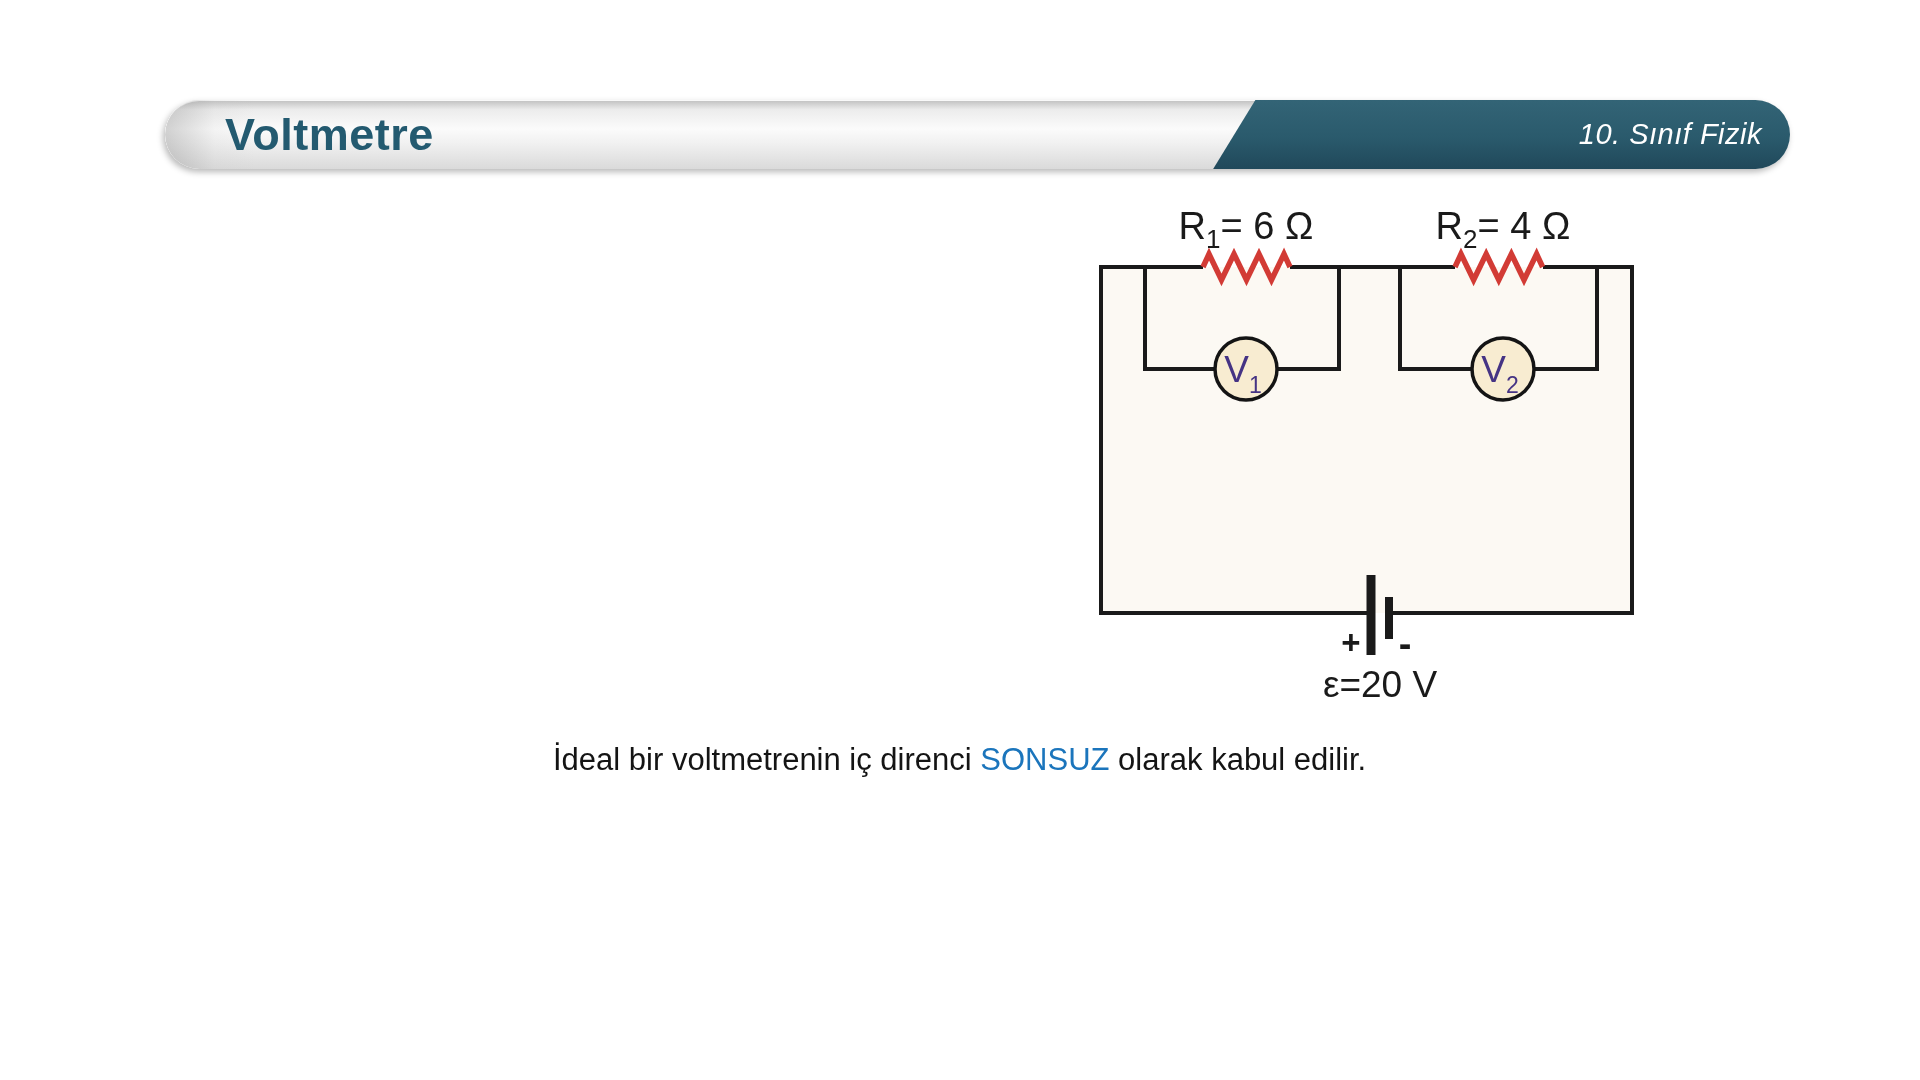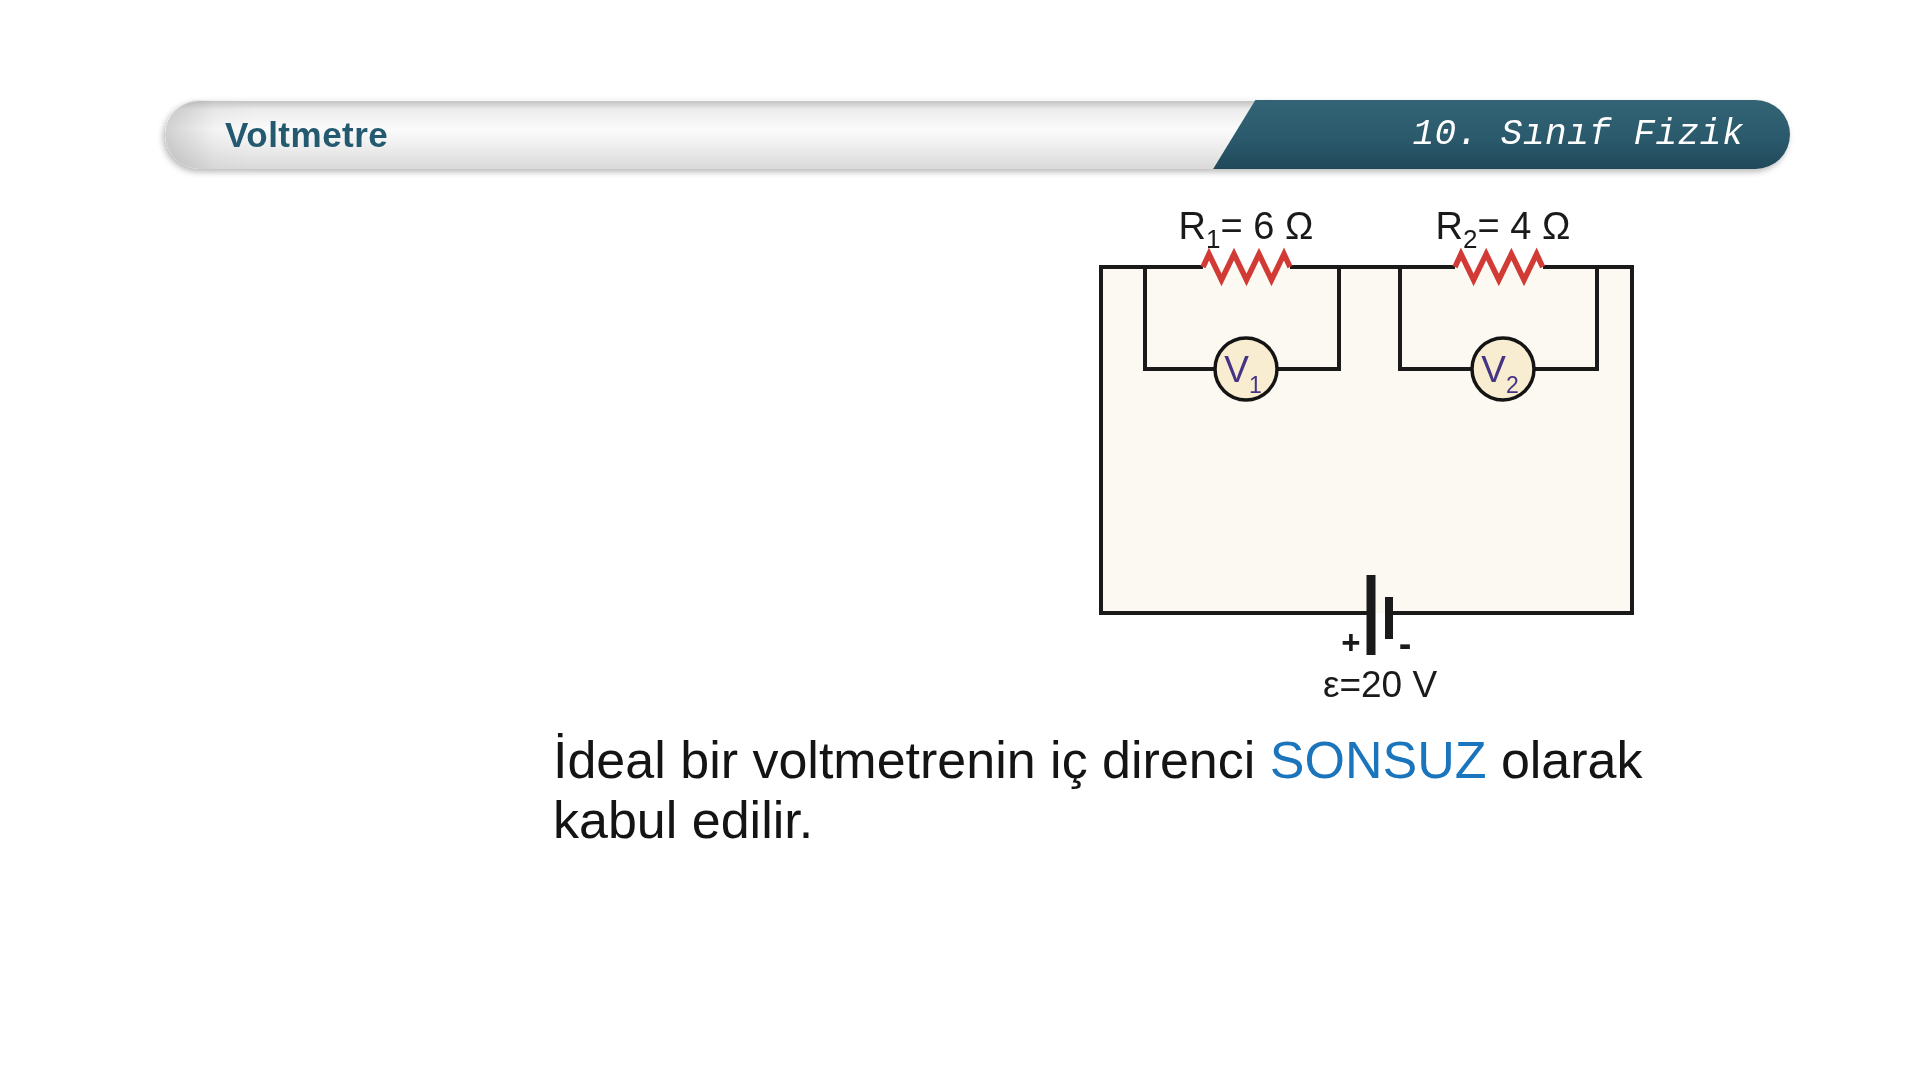--- a/index.html
+++ b/index.html
@@ -25,43 +25,42 @@
     border-radius: 35px 0 0 35px;
   }
   .header-teal {
     position: absolute; inset: 0;
     background: linear-gradient(180deg, #336476 0%, #2a5a6c 55%, #20485a 100%);
     clip-path: polygon(67.1% 0, 100% 0, 100% 100%, 64.5% 100%);
   }
   .header-title {
     position: absolute; left: 60px; top: 0; height: 100%;
     display: flex; align-items: center;
-    font-size: 35px; font-weight: bold; color: #235a70;
+    font-size: 45px; font-weight: bold; color: #235a70;
     letter-spacing: 0.5px;
   }
   .header-course {
-    position: absolute; right: 46px; top: 0; height: 100%;
+    position: absolute; right: 28px; top: 0; height: 100%;
     display: flex; align-items: center;
-    font-size: 36px; font-style: italic; color: #ffffff;
+    font-size: 29px; font-style: italic; color: #ffffff;
     letter-spacing: 0.5px;
-    font-family: Liberation Mono, monospace;
   }
 
   
   .circuit-wrap {
     position: absolute; left: 1095px; top: 195px;
     width: 545px; height: 515px; text-align: right;
   }
   .circuit-wrap svg { display: block; width: 100%; height: 100%; }
   .circ-label { font-family: "Liberation Sans", "DejaVu Sans", sans-serif; fill: #1a1a1a; }
 
   
   .body-text {
     position: absolute; left: 553px; top: 730px; width: 1190px;
-    font-size: 52px; line-height: 60px; color: #141414;
+    font-size: 31px; line-height: 60px; color: #141414;
   }
   .body-text .hl { color: #1b75bc; }
 </style>
 </head>
 <body>
 
 <div class="slide">
 
   <div class="header-bar">
     <div class="header-teal"></div>

